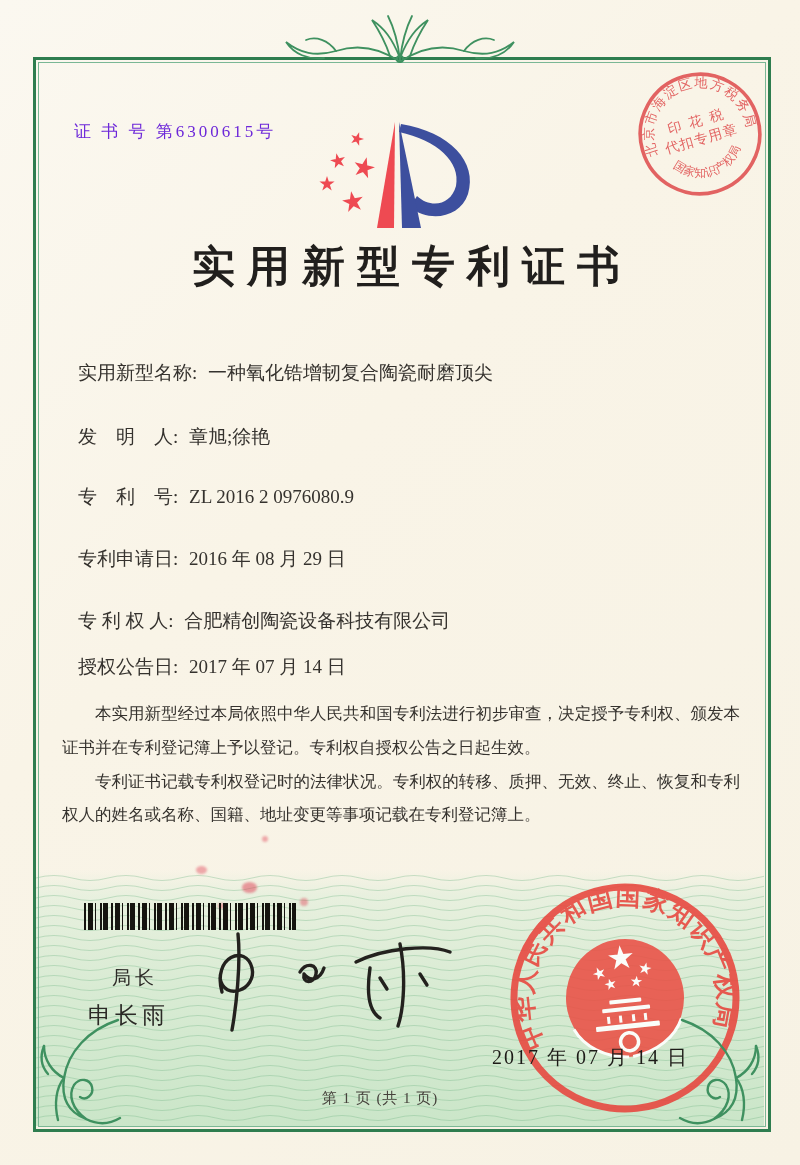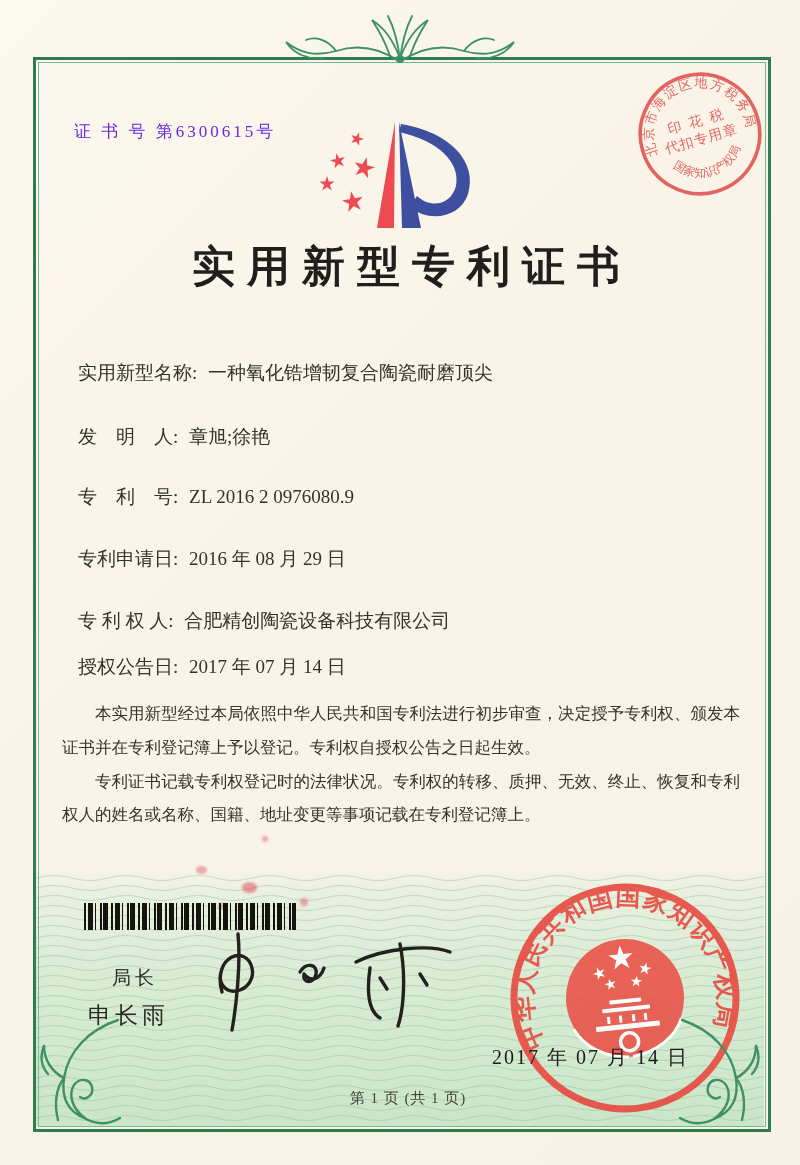--- a/index.html
+++ b/index.html
@@ -52,21 +52,21 @@
   .sig-role{position:absolute;left:88px;top:965px;font-size:19px;letter-spacing:4px;z-index:4;color:#2b2926;margin-left:24px;}
   .sig-name{position:absolute;left:88px;top:1000px;font-size:23px;letter-spacing:4px;z-index:4;color:#2b2926;}
   .signature-svg{position:absolute;left:188px;top:916px;z-index:4;}
   .main-seal{position:absolute;left:505px;top:878px;width:240px;height:240px;z-index:4;transform:rotate(-6deg);}
   .seal-date{
     position:absolute;left:492px;top:1044px;z-index:5;font-size:20px;letter-spacing:2px;color:#1d1b18;
   }
   .tax-stamp{position:absolute;left:636px;top:70px;width:128px;height:128px;z-index:6;transform:rotate(-16deg);opacity:.9;}
   .footer-page{
     position:absolute;left:0;top:1089px;width:760px;text-align:center;
-    font-size:15px;color:#46423c;z-index:4;letter-spacing:1px;margin-left:28px;
+    font-size:15px;color:#46423c;z-index:4;letter-spacing:1px;
   }
   .ornament-top{position:absolute;left:268px;top:6px;z-index:6;}
   .corner{position:absolute;z-index:6;}
   .corner.bl{left:26px;top:1014px;}
   .corner.br{left:678px;top:1014px;transform:scaleX(-1);}
   .smudge{position:absolute;border-radius:50%;filter:blur(1.2px);z-index:4;background:rgba(224,62,84,.42);}
 </style>
 </head>
 <body>
 

